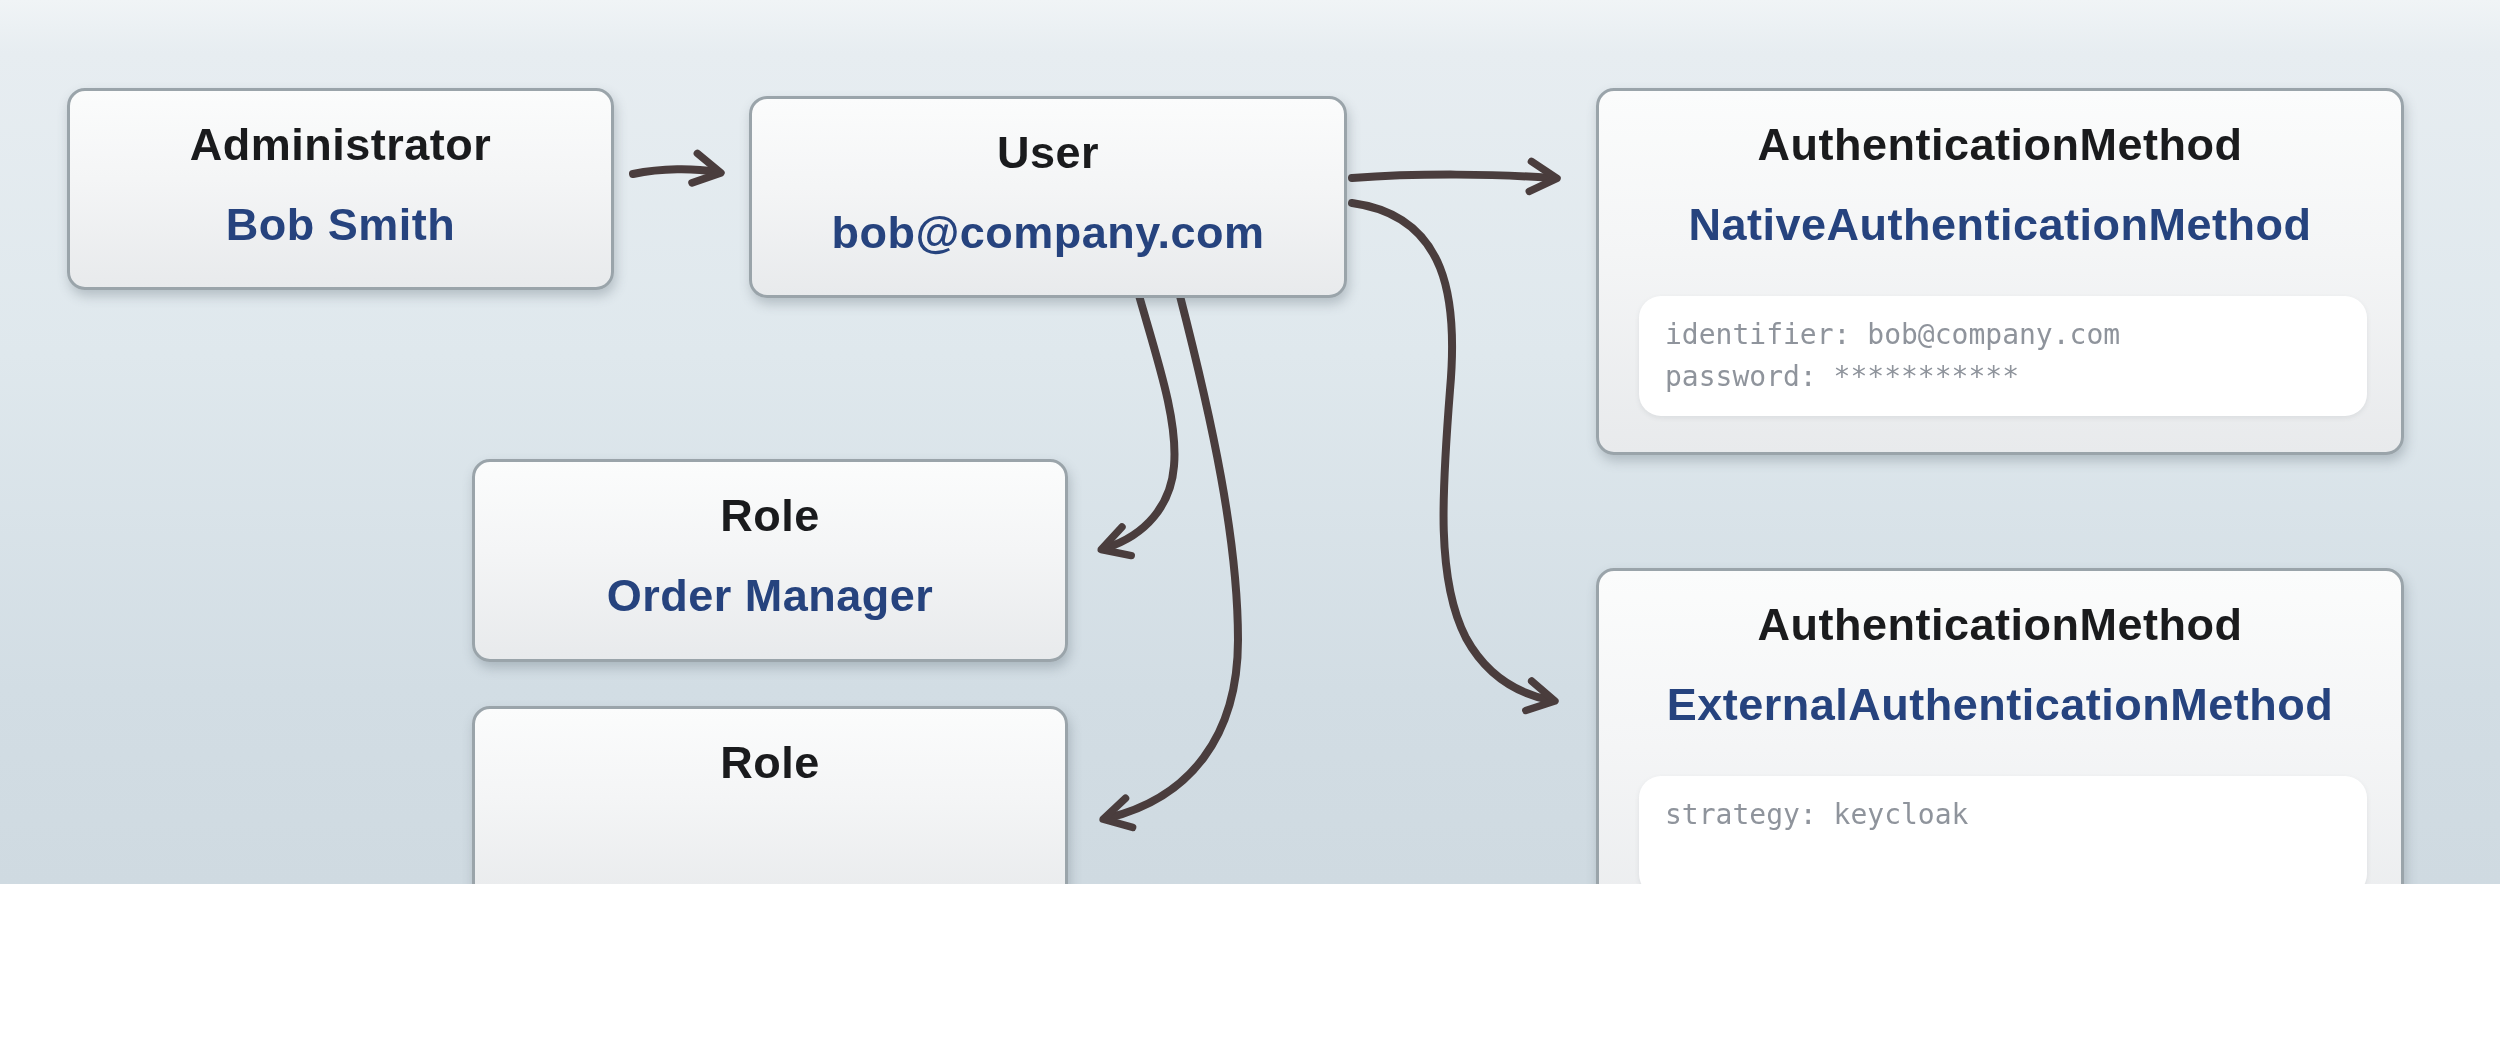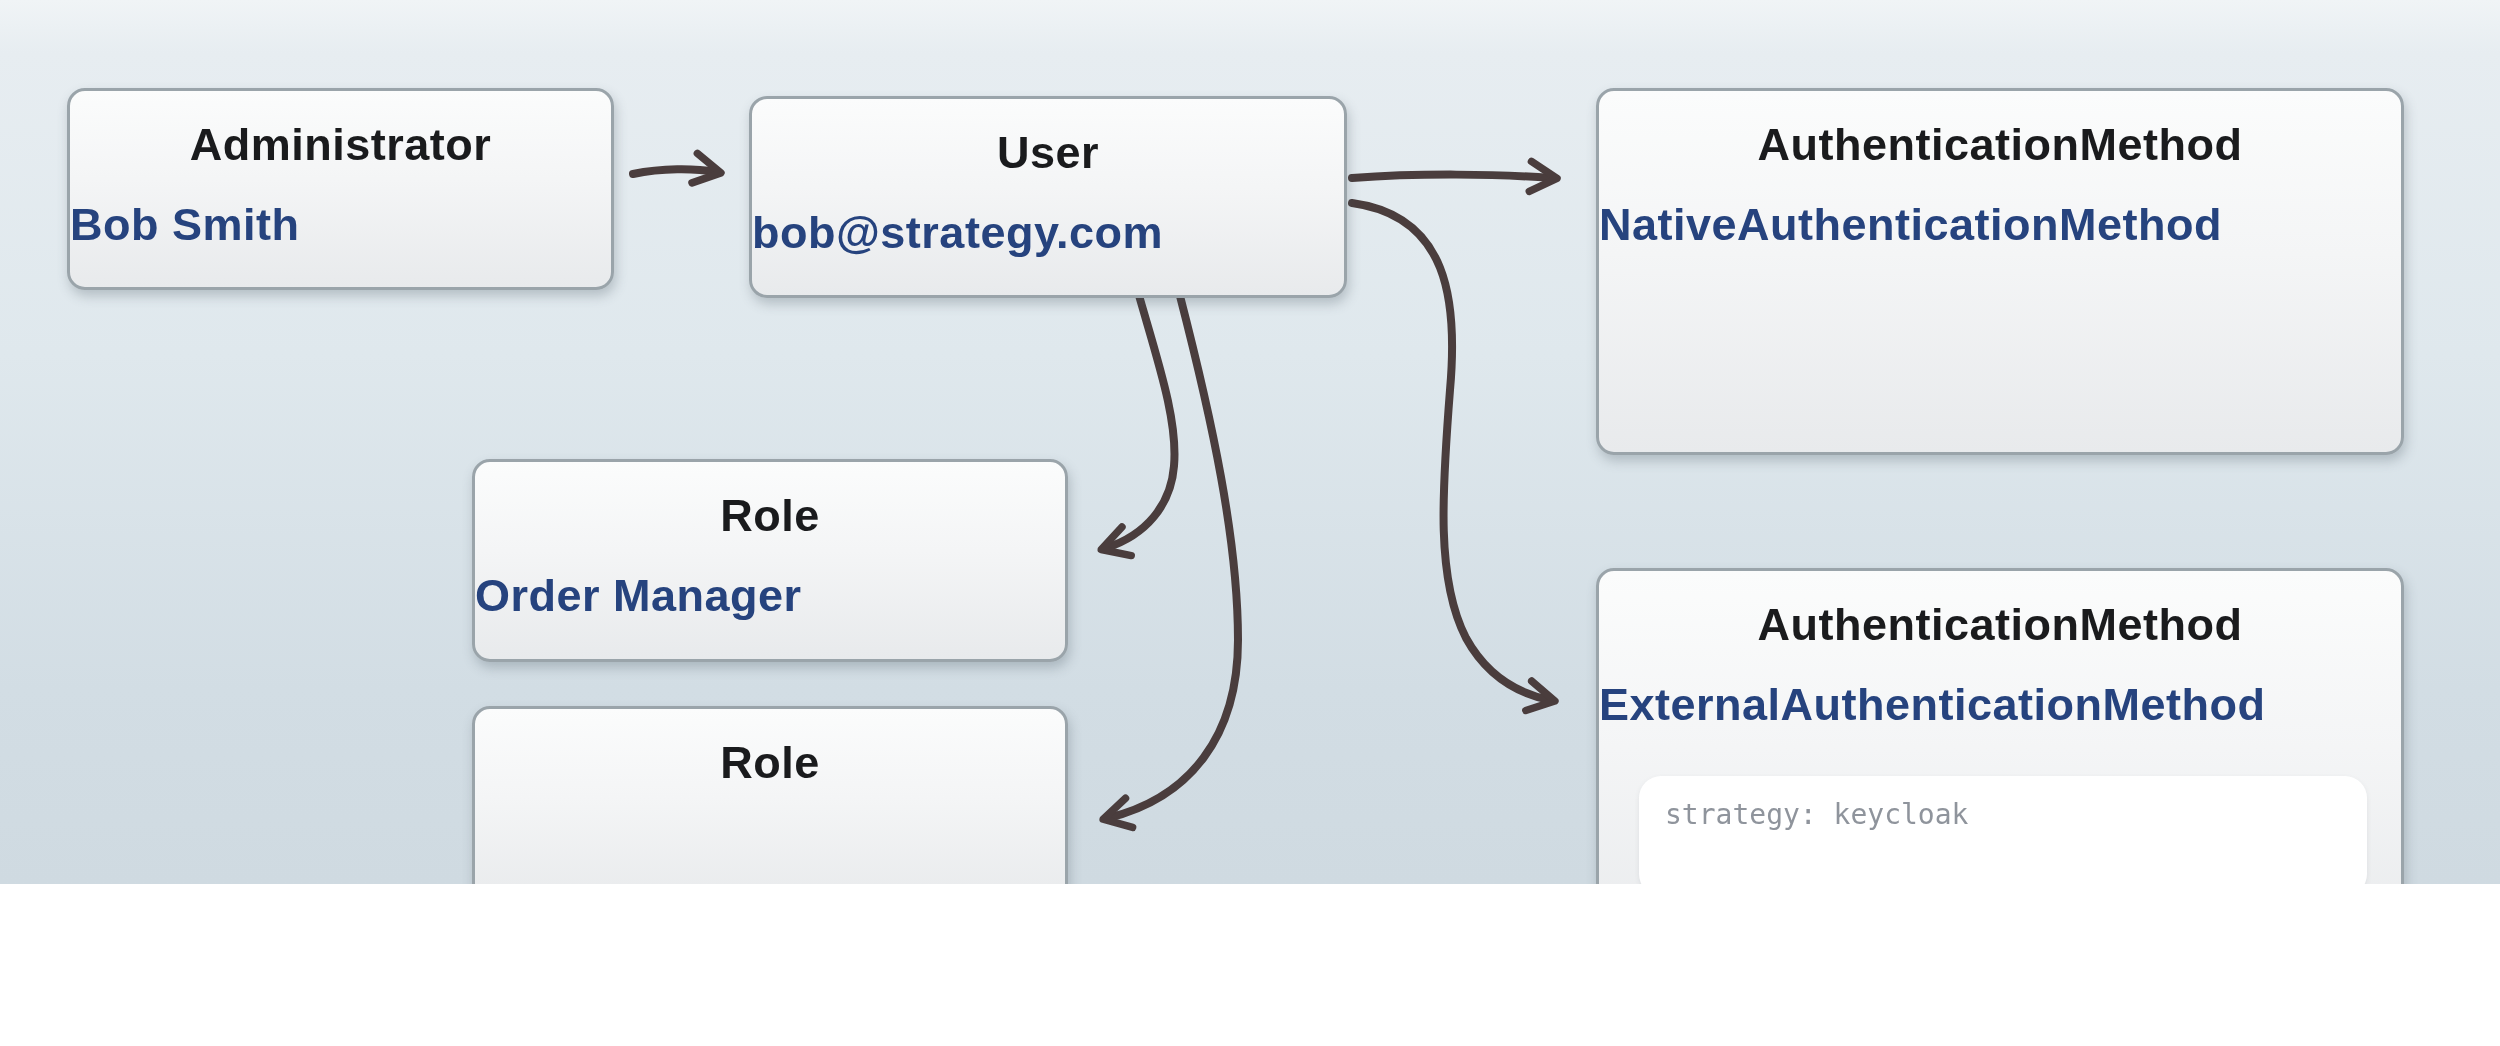--- a/index.html
+++ b/index.html
@@ -40,21 +40,21 @@
     font-weight: bold;
     color: #1a1b1d;
     letter-spacing: 0.5px;
   }
 
   .instance-label {
     position: absolute;
     top: 106px;
     left: 0;
     width: 100%;
-    text-align: left;
+    text-align: center;
     font-size: 45px;
     line-height: 56px;
     font-weight: bold;
     color: #26437e;
     letter-spacing: 0.5px;
   }
 
   .attr-panel {
     position: absolute;
     left: 40px;
@@ -107,26 +107,30 @@
     <path d="M1180,296 C1212,420 1238,540 1238,640 C1238,736 1190,798 1108,818" fill="none" stroke="#4a3d3d" stroke-width="8" stroke-linecap="round" marker-end="url(#arrowhead)"></path>
   </svg>
 
   <div class="node node-administrator">
     <div class="type-label">Administrator</div>
     <div class="instance-label">Bob Smith</div>
   </div>
 
   <div class="node node-user">
     <div class="type-label">User</div>
-    <div class="instance-label">bob@strategy.com</div>
+    <div class="instance-label">bob@company.com</div>
   </div>
 
   <div class="node node-native-auth">
     <div class="type-label">AuthenticationMethod</div>
     <div class="instance-label">NativeAuthenticationMethod</div>
+    <div class="attr-panel">
+      <div class="attr-line">identifier: bob@company.com</div>
+      <div class="attr-line">password: ***********</div>
+    </div>
   </div>
 
   <div class="node node-external-auth">
     <div class="type-label">AuthenticationMethod</div>
     <div class="instance-label">ExternalAuthenticationMethod</div>
     <div class="attr-panel">
       <div class="attr-line">strategy: keycloak</div>
     </div>
   </div>
 

